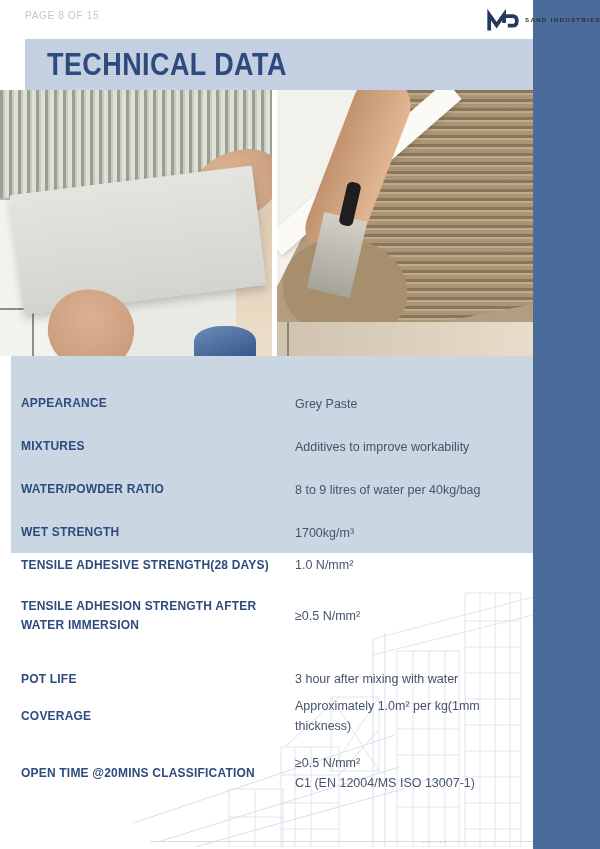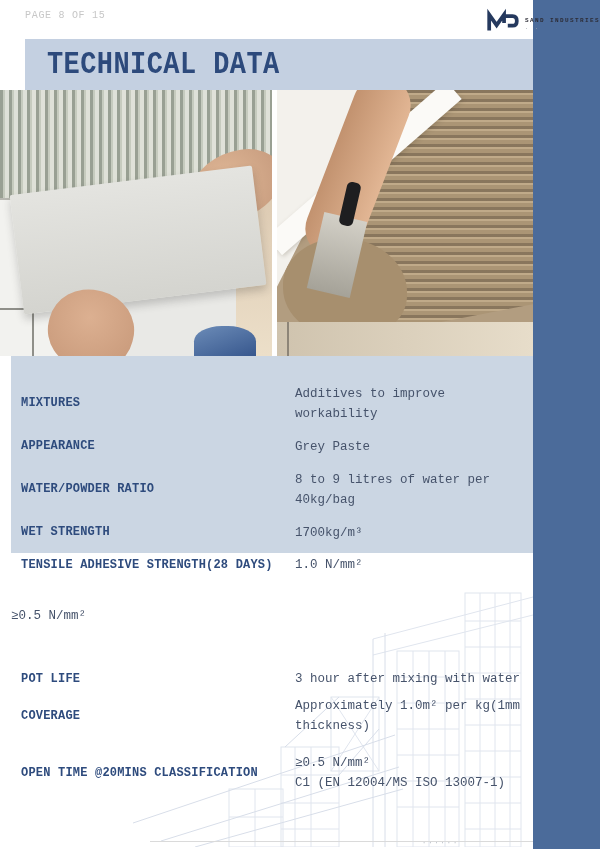--- a/index.html
+++ b/index.html
@@ -1,19 +1,19 @@
 <!DOCTYPE html>
 <html><head>
 <meta charset="utf-8">
 <style>
   html,body{margin:0;padding:0;background:#9aa7b8;}
   .page{
     position:relative;width:600px;height:849px;margin:0 auto;
     background:#ffffff;overflow:hidden;
-    font-family:Liberation Mono, monospace;
+    font-family:Liberation Sans, sans-serif;
   }
   
   .side-band{position:absolute;right:0;top:0;width:67px;height:849px;background:#4b6b9a;z-index:2;}
   .page-label{position:absolute;left:25px;top:10px;font-size:10px;color:#c7c7c7;letter-spacing:.7px;z-index:3;}
   
   .logo{position:absolute;left:486px;top:8px;z-index:4;display:flex;align-items:flex-start;}
   .logo-mark{width:34px;height:28px;}
   .logo-text{margin-left:5px;margin-top:9px;}
   .brand-name{font-size:6px;font-weight:bold;letter-spacing:1.4px;color:#2c2c36;white-space:nowrap;}
   .brand-sub{font-size:5px;color:#9aa0ab;letter-spacing:2px;margin-top:2px;}
@@ -173,43 +173,45 @@
         <line x1="62" y1="268" x2="270" y2="210"></line>
       <line x1="206" y1="118" x2="152" y2="168"></line>
         <line x1="246" y1="150" x2="206" y2="196"></line>
       <line x1="240" y1="60" x2="240" y2="268"></line>
         <line x1="252" y1="54" x2="252" y2="268"></line>
     </g>
   </svg>
 
   <div class="panel">
     <div class="row">
+      <div class="cell-label">APPEARANCE</div>
+      <div class="cell-value">Grey Paste</div>
+    </div>
+    <div class="row">
       <div class="cell-label">MIXTURES</div>
       <div class="cell-value">Additives to improve workability</div>
-    </div>
-    <div class="row">
-      <div class="cell-label">APPEARANCE</div>
-      <div class="cell-value">Grey Paste</div>
     </div>
     <div class="row">
       <div class="cell-label">WATER/POWDER RATIO</div>
       <div class="cell-value">8 to 9 litres of water per 40kg/bag</div>
     </div>
     <div class="row">
       <div class="cell-label">WET STRENGTH</div>
       <div class="cell-value">1700kg/m³</div>
     </div>
   </div>
 
   <div class="rows-white">
     <div class="row h48">
       <div class="cell-label">TENSILE ADHESIVE STRENGTH(28 DAYS)</div>
       <div class="cell-value">1.0 N/mm²</div>
     </div>
     <div class="row h54">
+      <div class="cell-label">TENSILE ADHESION STRENGTH AFTER
+WATER IMMERSION</div>
       <div class="cell-value">≥0.5 N/mm²</div>
     </div>
     <div class="row h46">
       <div class="cell-label">POT LIFE</div>
       <div class="cell-value">3 hour after mixing with water</div>
     </div>
     <div class="row h54">
       <div class="cell-label">COVERAGE</div>
       <div class="cell-value">Approximately 1.0m² per kg(1mm
 thickness)</div>

